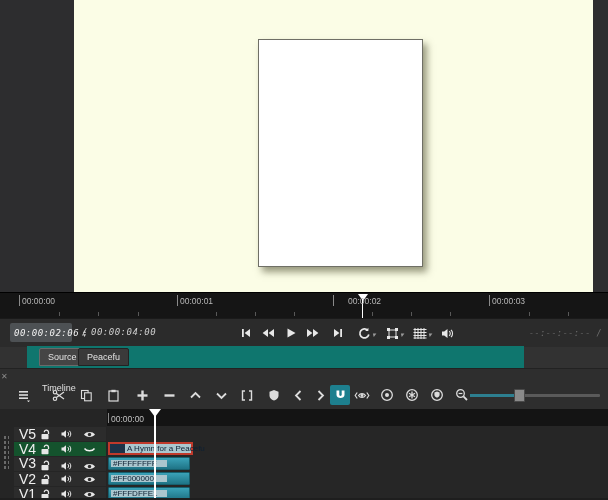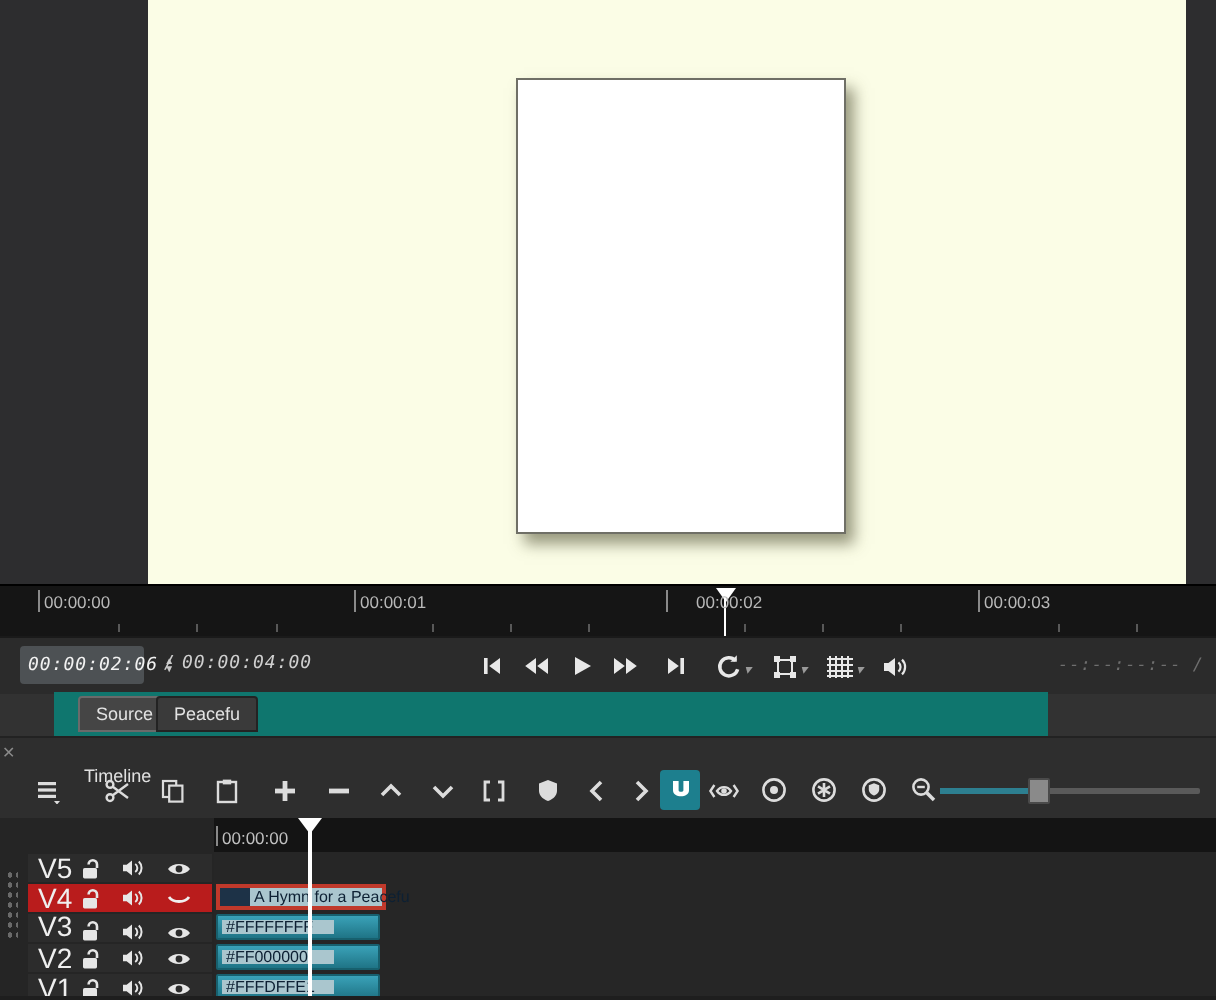--- a/index.html
+++ b/index.html
@@ -56,21 +56,21 @@
   #zs-fill{position:absolute;left:0;top:3px;width:48px;height:3px;background:#2d7f90;}
   #zs-handle{position:absolute;left:44px;top:-2px;width:9px;height:11px;background:#8a8a8a;border:1px solid #4a4a4a;border-radius:1px;}
 
   
   #tracks{position:absolute;left:0;top:40px;width:608px;height:92px;background:#252525;}
   #drag-dots{position:absolute;left:3px;top:26px;width:6px;height:36px;
      background-image:radial-gradient(#6a6a6a 1px, transparent 1.2px);background-size:4px 5px;}
   #output-btn{position:absolute;left:14px;top:1px;width:92px;height:15px;background:#151515;
       display:flex;align-items:center;font-size:9px;color:#e0e0e0;padding-left:7px;box-sizing:border-box;}
   .trow{position:absolute;left:14px;width:92px;height:14px;background:#2c2c2c;display:flex;align-items:center;}
-  .trow.current{background:#b91c1c;}
+  .trow.current{background:#14532d;}
   .trow .tname{width:15px;font-size:14px;color:#efefef;padding-left:5px;}
   .ticon{width:22px;display:flex;justify-content:center;}
 
   #clips-vp{position:absolute;left:107px;top:0;width:501px;height:92px;background:#262626;overflow:hidden;}
   #clips-ruler{position:absolute;left:0;top:0;width:501px;height:17px;background:#141414;}
   #clips-ruler .rl{position:absolute;left:4px;top:5px;font-size:8.5px;color:#c0c0c0;}
   #clips-ruler .rtick{position:absolute;left:1px;top:4px;width:1px;height:10px;background:#888;}
   .clip{position:absolute;left:1px;height:13px;box-sizing:border-box;}
   .clip.color{width:82px;background:linear-gradient(#3aa2b8,#1f7486);border:1px solid #17606e;border-radius:1px;}
   .clip .strip{position:absolute;left:2px;top:2px;bottom:2px;width:52px;background:#aac6ce;display:flex;align-items:center;padding:0 2px;overflow:hidden;}

